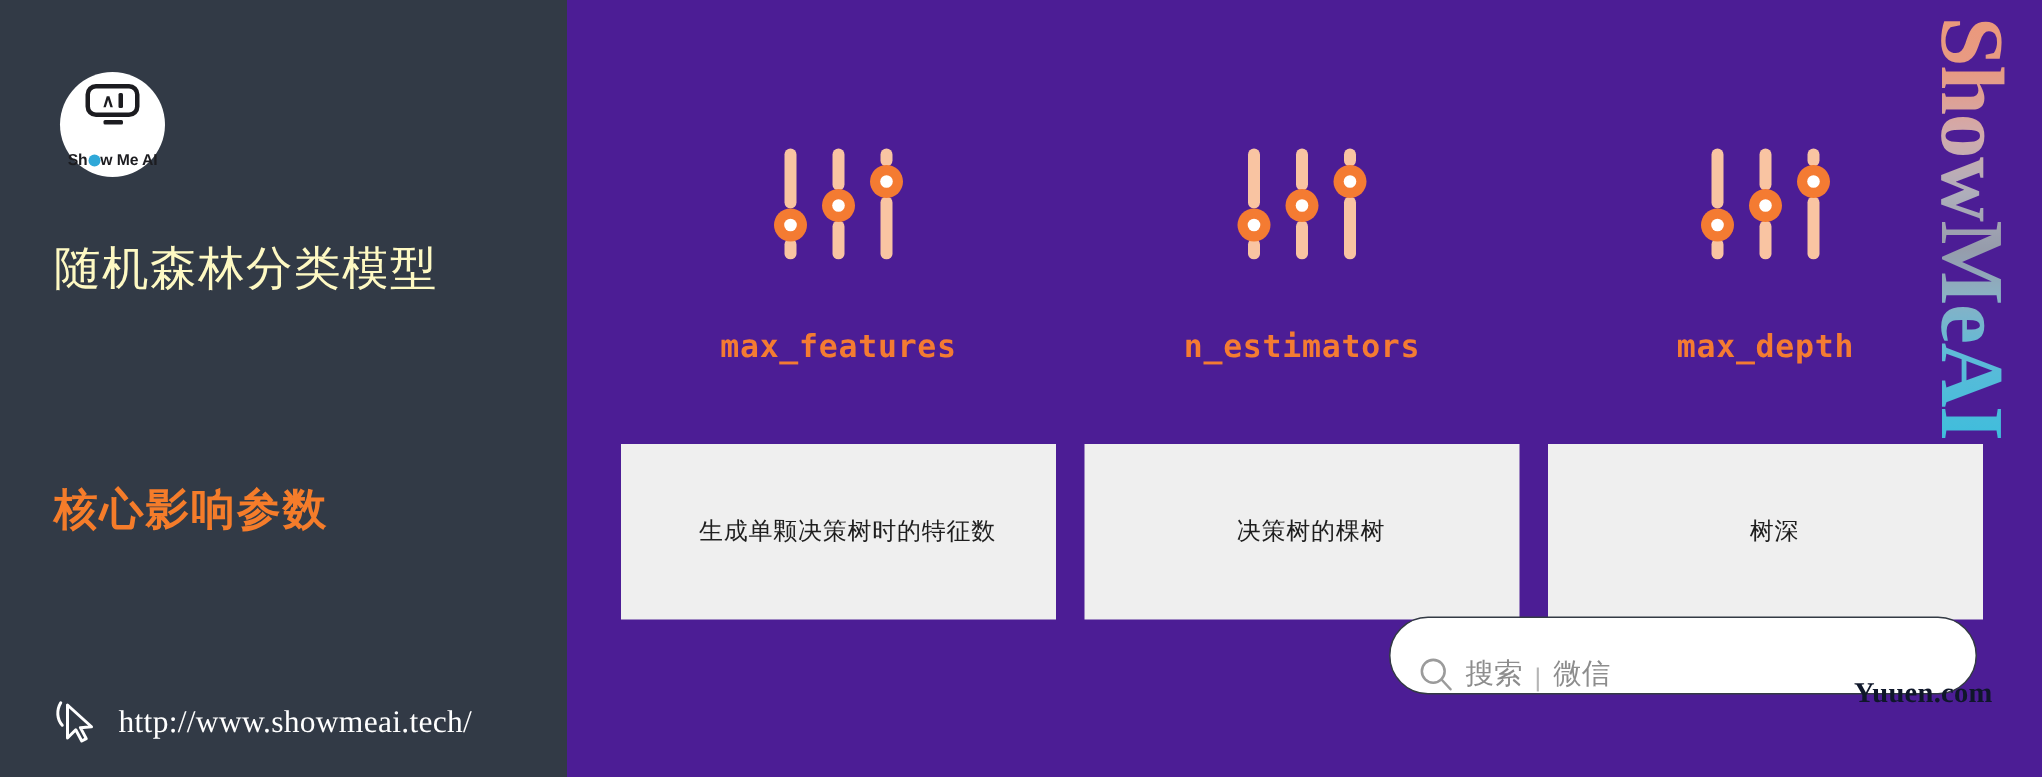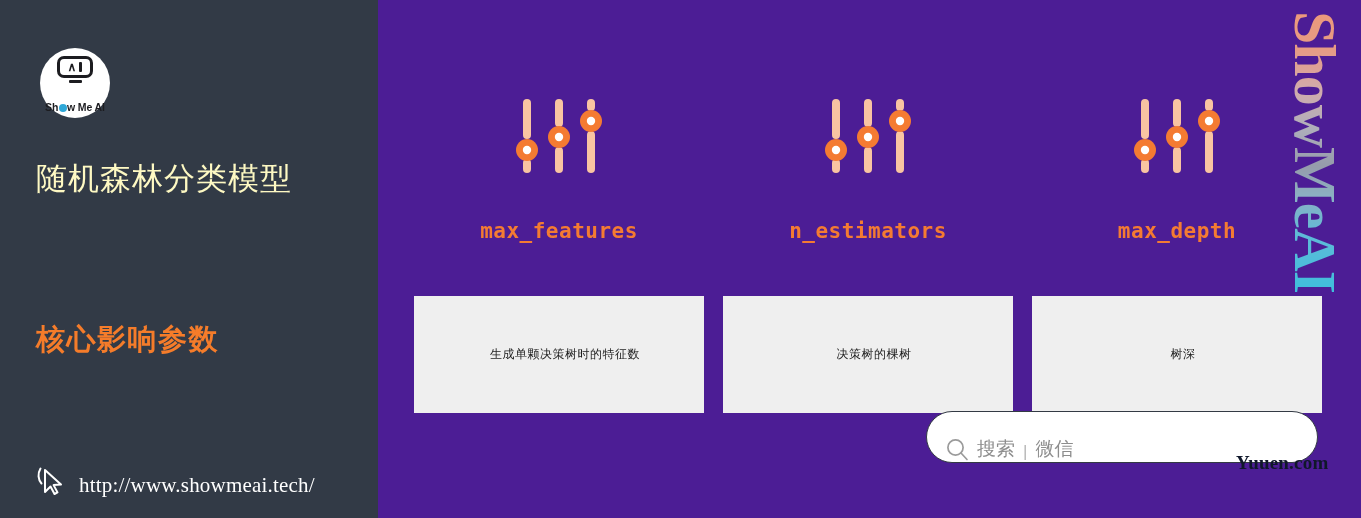--- a/index.html
+++ b/index.html
@@ -106,21 +106,21 @@
     letter-spacing: 1.5px;
     font-family: "DejaVu Sans", "Liberation Sans", sans-serif;
     white-space: nowrap;
   }
 
   .side-url-row {
     position: absolute;
     left: 36px;
     top: 464px;
     display: flex;
-    align-items: flex-end;
+    align-items: center;
     gap: 13px;
   }
   .cursor-ico { display: block; }
   .side-url {
     font-size: 21px;
     color: #ffffff;
     font-family: "Liberation Serif", "DejaVu Serif", serif;
     letter-spacing: 0.2px;
     white-space: nowrap;
   }
@@ -166,21 +166,21 @@
     position: absolute;
     top: 296px;
     width: 290px;
     height: 117px;
     background: #efefef;
     display: flex;
     align-items: center;
     justify-content: center;
   }
   .desc-text {
-    font-size: 12px;
+    font-size: 16px;
     color: #1e1e1e;
     font-family: "DejaVu Sans", "Liberation Sans", sans-serif;
     letter-spacing: 0.5px;
     white-space: nowrap;
     margin-left: 12px;
   }
 
   
   .vwatermark {
     position: absolute;

